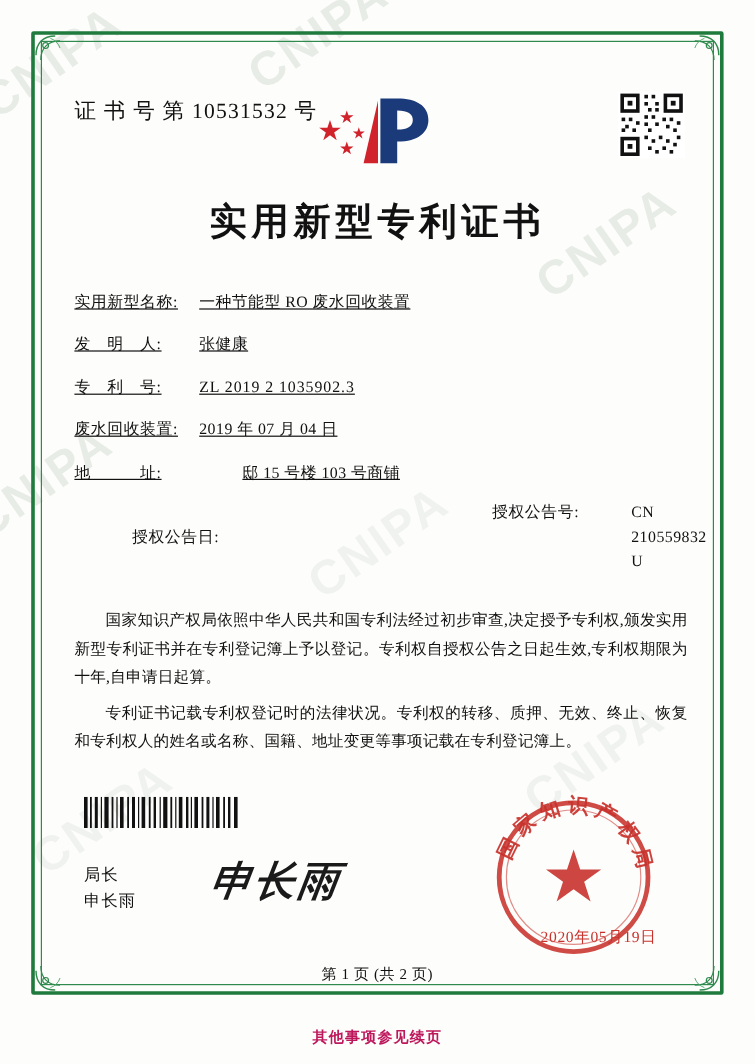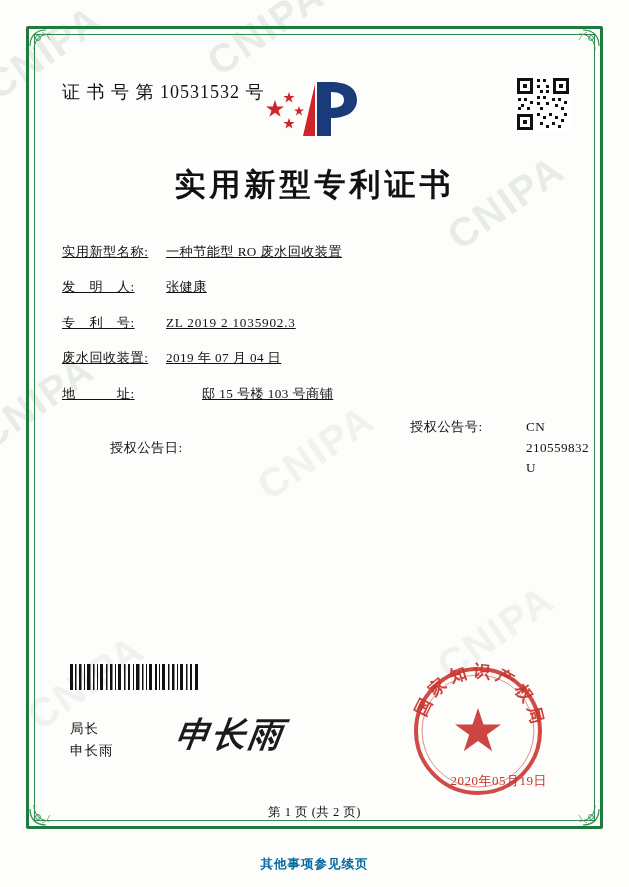--- a/index.html
+++ b/index.html
@@ -239,21 +239,21 @@
     letter-spacing: 0.5px;
   }
   .footer-note {
     position: absolute;
     left: 0;
     right: 0;
     top: 856px;
     text-align: center;
     font-size: 12.5px;
     font-weight: bold;
-    color: #0369a1;
+    color: #be185d;
     letter-spacing: 1px;
   }
 </style>
 </head>
 <body>
 
 <div class="page">
 
   <div class="watermark wm1">CNIPA</div>
   <div class="watermark wm2">CNIPA</div>
@@ -406,20 +406,24 @@
         <div class="lbl">授权公告日:</div>
       </div>
       <div class="split-right">
         <div class="lbl">授权公告号:</div>
         <div class="val">CN 210559832 U</div>
       </div>
     </div>
 
   </div>
 
+  <div class="paras">
+    <p>国家知识产权局依照中华人民共和国专利法经过初步审查,决定授予专利权,颁发实用新型专利证书并在专利登记簿上予以登记。专利权自授权公告之日起生效,专利权期限为十年,自申请日起算。</p>
+    <p>专利证书记载专利权登记时的法律状况。专利权的转移、质押、无效、终止、恢复和专利权人的姓名或名称、国籍、地址变更等事项记载在专利登记簿上。</p>
+  </div>
 
   <div class="barcode">
     <svg width="130" height="26" viewBox="0 0 130 26">
       <g fill="#111">
         <rect x="0" y="0" width="3" height="26"></rect>
           <rect x="5" y="0" width="1.5" height="26"></rect>
         <rect x="9" y="0" width="2.5" height="26"></rect>
           <rect x="14" y="0" width="1" height="26"></rect>
         <rect x="17" y="0" width="3.5" height="26"></rect>
           <rect x="23" y="0" width="1.5" height="26"></rect>

